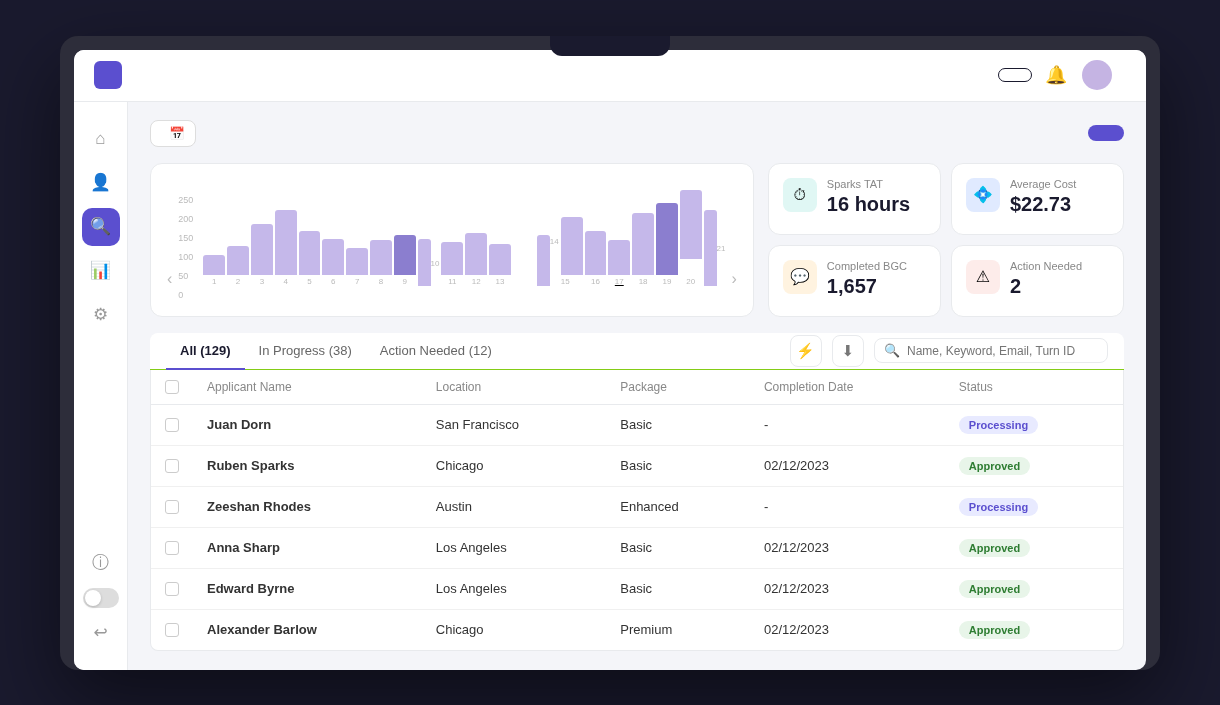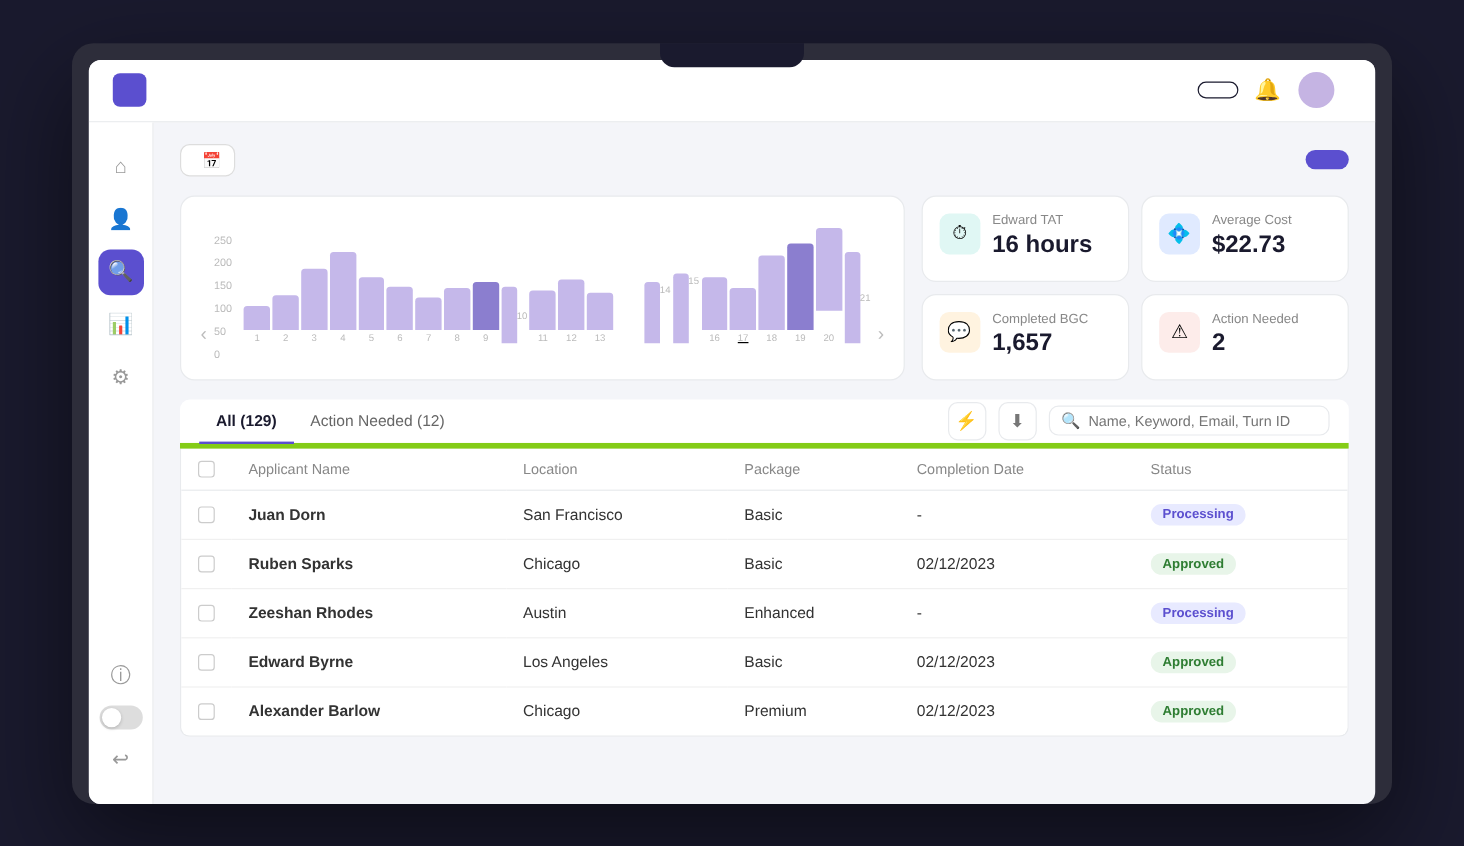--- a/index.html
+++ b/index.html
@@ -202,21 +202,21 @@
     .stat-icon.teal { background: #e0f7f4; }
     .stat-icon.blue { background: #e0eaff; }
     .stat-icon.orange { background: #fff3e0; }
     .stat-icon.red { background: #fdecea; }
     .stat-label { font-size: 11px; color: #888; margin-bottom: 3px; }
     .stat-value { font-size: 20px; font-weight: 700; color: #1a1a2e; }
 
     
     .tabs-row {
       display: flex; align-items: center; gap: 0;
-      border-bottom: 5px solid #84cc16;
+      border-bottom: 1px solid #84cc16;
       margin-bottom: 0;
       background: #fff;
       padding: 0 16px;
       border-radius: 8px 8px 0 0;
       position: relative;
     }
     .tab {
       padding: 10px 14px;
       font-size: 13px; color: #666;
       cursor: pointer;
@@ -410,21 +410,21 @@
                     <div style="font-size: 8px; color: rgb(187, 187, 187); margin-top: 2px;">12</div>
                   </div>
                   <div style="display: flex; flex-direction: column; align-items: center; flex: 1 1 0%;">
                     <div style="width: 100%; border-radius: 3px 3px 0px 0px; background: rgb(197, 184, 234); height: 30.6px;"></div>
                     <div style="font-size: 8px; color: rgb(187, 187, 187); margin-top: 2px;">13</div>
                   </div>
                   <div style="display: flex; align-items: flex-start; flex: 1 1 0%; margin-left: 24px;">
                     <div style="width: 100%; border-radius: 3px 3px 0px 0px; background: rgb(197, 184, 234); height: 50.4px;"></div>
                     <div style="font-size: 8px; color: rgb(187, 187, 187); margin-top: 2px;">14</div>
                   </div>
-                  <div style="display: flex; flex-direction: row; align-items: flex-start; flex: 1 1 0%;">
+                  <div style="display: flex; flex-direction: column; align-items: flex-start; flex: 1 1 0%;">
                     <div style="width: 100%; border-radius: 3px 3px 0px 0px; background: rgb(197, 184, 234); height: 57.6px;"></div>
                     <div style="font-size: 8px; color: rgb(187, 187, 187); margin-top: 2px;">15</div>
                   </div>
                   <div style="display: flex; flex-direction: column; align-items: center; flex: 1 1 0%;">
                     <div style="width: 100%; border-radius: 3px 3px 0px 0px; background: rgb(197, 184, 234); height: 43.2px;"></div>
                     <div style="font-size: 8px; color: rgb(187, 187, 187); margin-top: 2px;">16</div>
                   </div>
                   <div style="display: flex; flex-direction: column; align-items: center; flex: 1 1 0%; text-decoration: underline;">
                     <div style="width: 100%; border-radius: 3px 3px 0px 0px; background: rgb(197, 184, 234); height: 34.2px;"></div>
                     <div style="font-size: 8px; color: rgb(187, 187, 187); margin-top: 2px;">17</div>
@@ -447,21 +447,21 @@
                   </div>
                 </div>
               <span style="color:#bbb; font-size:16px; margin-bottom:12px; cursor:pointer;">›</span>
             </div>
           </div>
 
           <div class="stat-cards">
             <div class="stat-card">
               <div class="stat-icon teal">⏱</div>
               <div>
-                <div class="stat-label">Edward TAT</div>
+                <div class="stat-label">Sparks TAT</div>
                 <div class="stat-value">16 hours</div>
               </div>
             </div>
             <div class="stat-card">
               <div class="stat-icon blue">💠</div>
               <div>
                 <div class="stat-label">Average Cost</div>
                 <div class="stat-value">$22.73</div>
               </div>
             </div>
@@ -478,20 +478,21 @@
                 <div class="stat-label">Action Needed</div>
                 <div class="stat-value">2</div>
               </div>
             </div>
           </div>
         </div>
 
         <div style="position:relative;">
           <div class="tabs-row">
             <div class="tab active">All (129)</div>
+            <div class="tab">In Progress (38)</div>
             <div class="tab">Action Needed (12)</div>
             <div class="tabs-actions">
               <div class="icon-btn">⚡</div>
               <div class="icon-btn">⬇</div>
               <div class="search-input-wrap">
                 <span style="color:#aaa; font-size:13px;">🔍</span>
                 <input class="search-input" type="text" placeholder="Name, Keyword, Email, Turn ID" style="">
               </div>
             </div>
           </div>
@@ -538,20 +539,30 @@
     <td class="applicant-name">Zeeshan Rhodes</td>
     <td>Austin</td>
     <td>Enhanced</td>
     <td>-</td>
     <td><span class="status-badge badge-processing">Processing</span></td>
   </tr>
                   <tr>
     <td class="checkbox-cell">
                       <div class="checkbox"></div>
                     </td>
+    <td class="applicant-name">Anna Sharp</td>
+    <td>Los Angeles</td>
+    <td>Basic</td>
+    <td>02/12/2023</td>
+    <td><span class="status-badge badge-approved">Approved</span></td>
+  </tr>
+                  <tr>
+    <td class="checkbox-cell">
+                      <div class="checkbox"></div>
+                    </td>
     <td class="applicant-name">Edward Byrne</td>
     <td>Los Angeles</td>
     <td>Basic</td>
     <td>02/12/2023</td>
     <td><span class="status-badge badge-approved">Approved</span></td>
   </tr>
                   <tr>
     <td class="checkbox-cell">
                       <div class="checkbox"></div>
                     </td>

